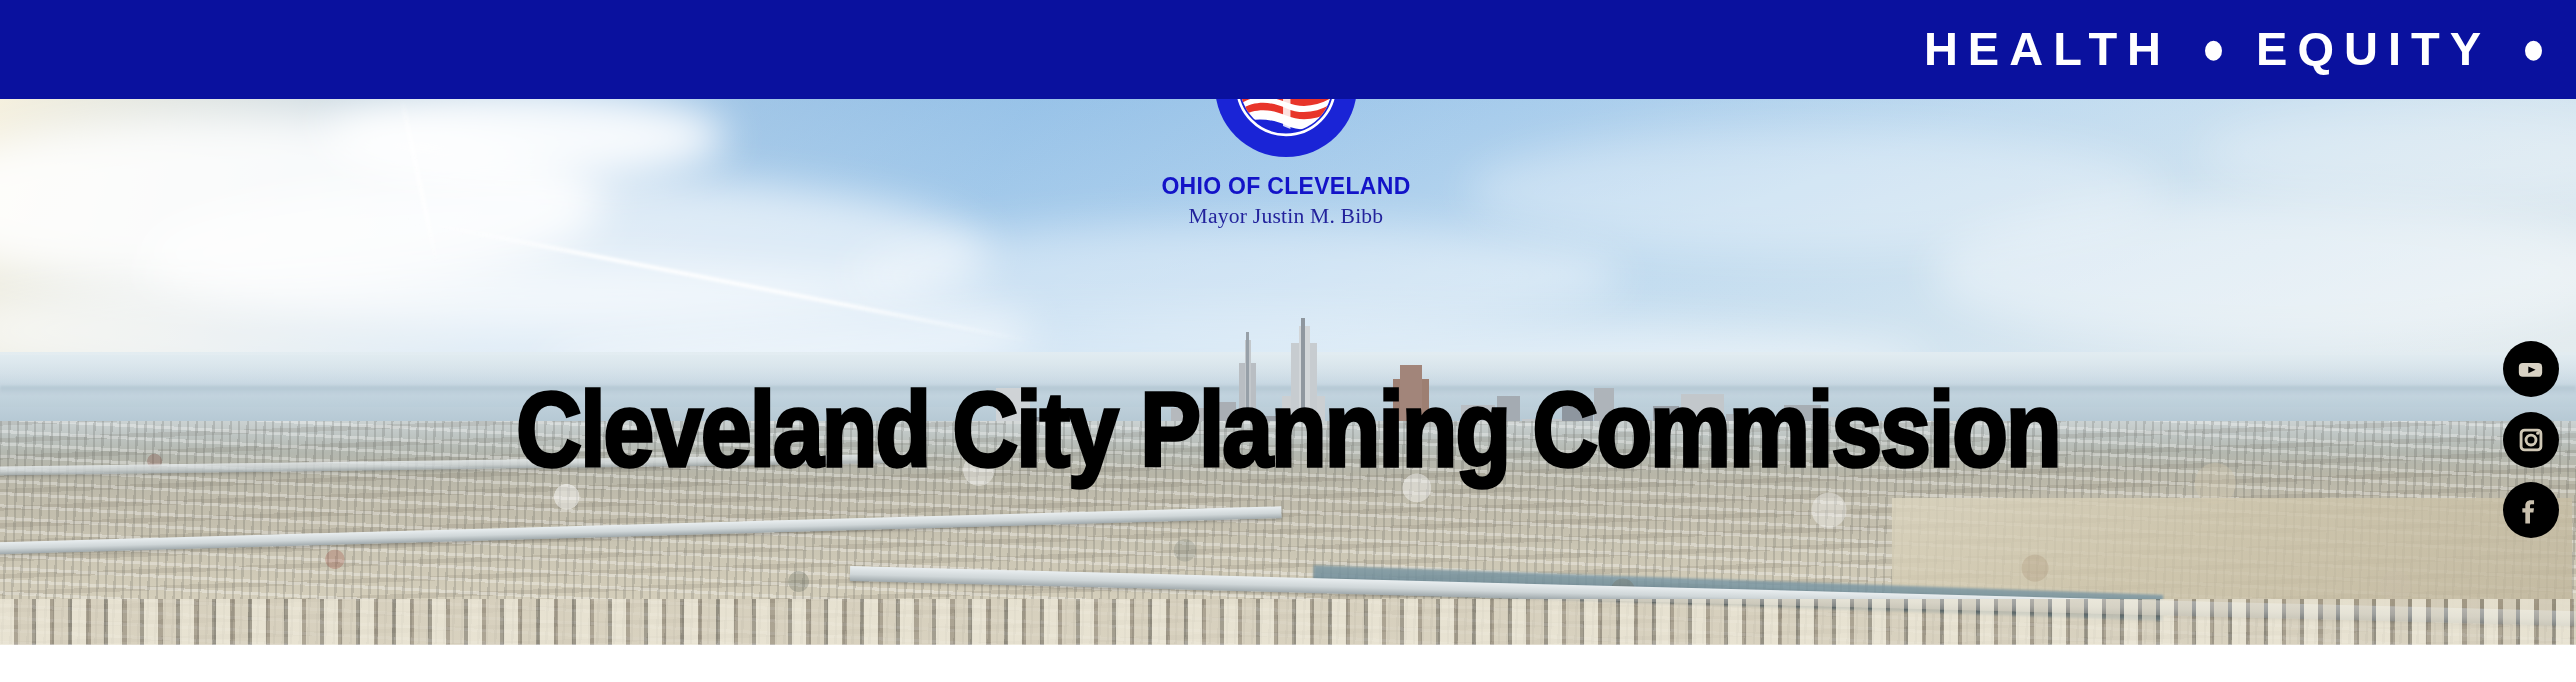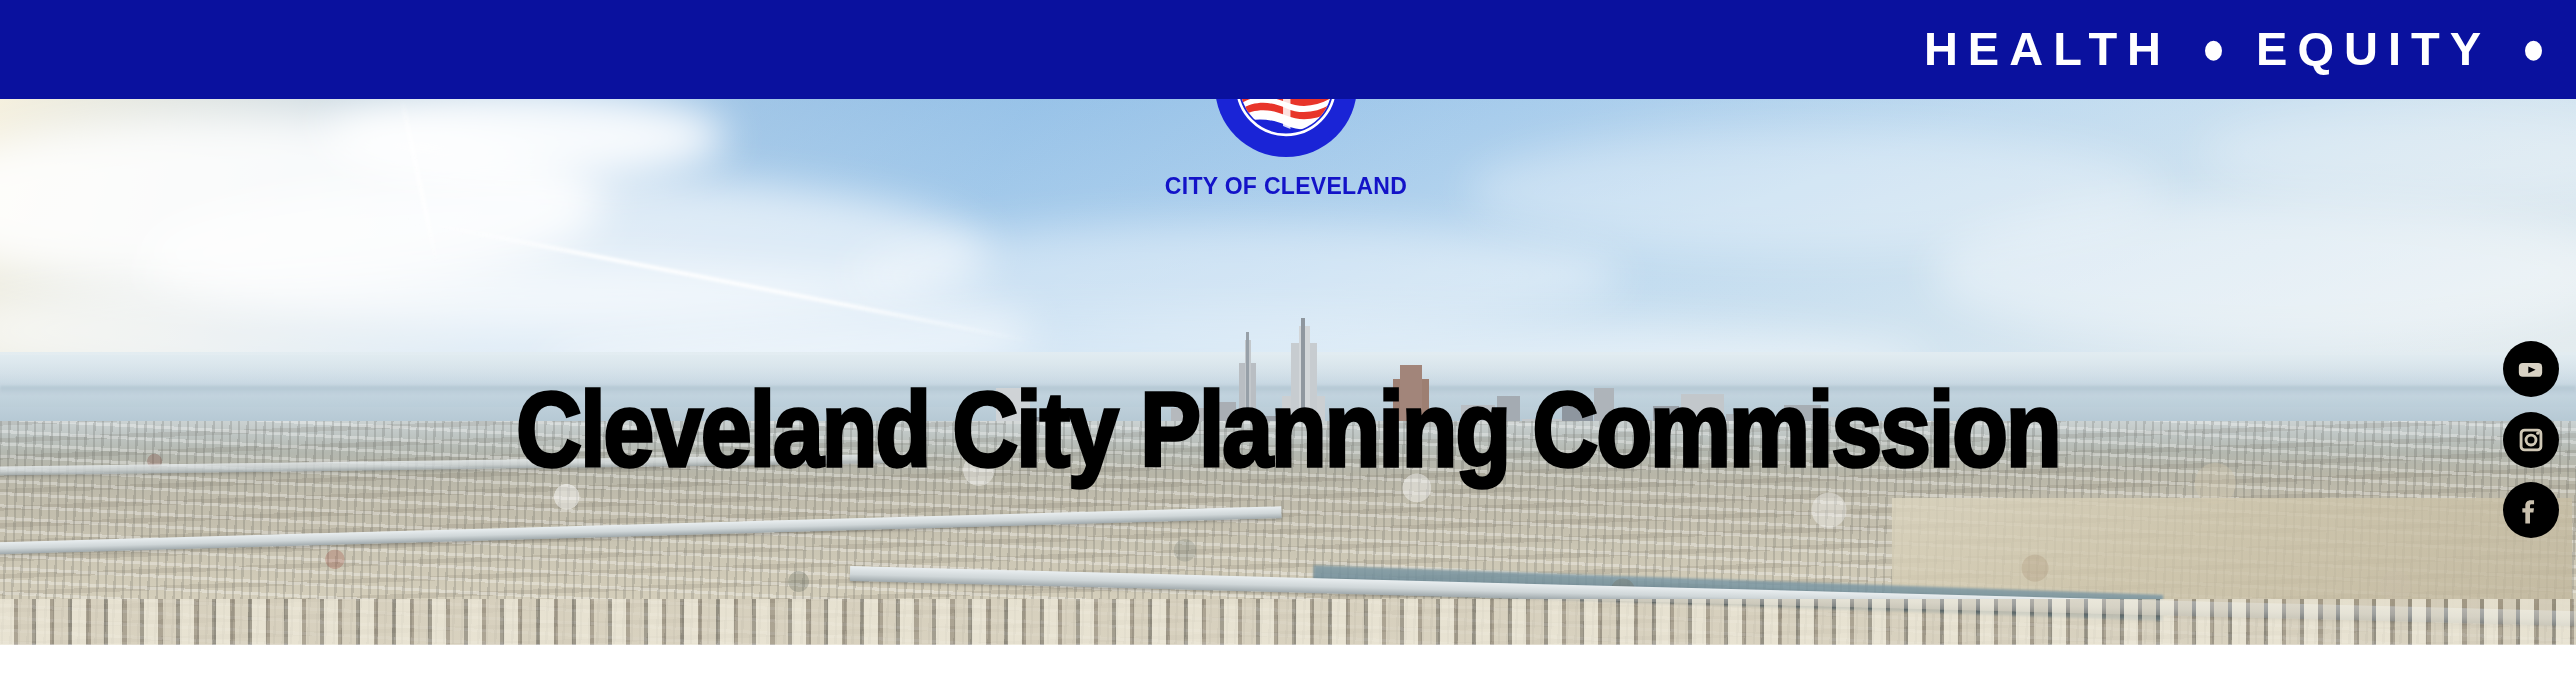--- a/index.html
+++ b/index.html
@@ -425,21 +425,22 @@
 
         <g clip-path="url(#innerClip)">
           <path d="M38,96 C60,80 82,86 100,94 C120,103 140,100 160,88 L160,150 C140,160 120,162 100,153 C82,145 60,142 38,150 Z" fill="#ffffff"></path>
           <path d="M38,96 C60,80 82,86 100,94 C120,103 140,100 160,88 L160,98 C140,110 120,112 100,104 C82,96 60,92 38,106 Z" fill="#e8352a"></path>
           <path d="M38,114 C60,100 82,104 100,112 C120,121 140,118 160,107 L160,117 C140,128 120,130 100,122 C82,114 60,110 38,124 Z" fill="#e8352a"></path>
           <path d="M38,132 C60,118 82,122 100,130 C120,139 140,136 160,125 L160,135 C140,146 120,148 100,140 C82,132 60,128 38,142 Z" fill="#e8352a"></path>
           <path d="M96,90 L106,94 L106,158 L96,154 Z" fill="#ffffff" opacity="0.85"></path>
         </g>
       </svg>
     </div>
-    <div class="org-name">CITY OF CLEVELAND</div>
+    <div class="org-name">OHIO OF CLEVELAND</div>
+    <div class="mayor-name">Mayor Justin M. Bibb</div>
   </div>
 
   <div class="main-title">Cleveland City Planning Commission</div>
 
   <div class="social-rail">
 
     <div class="social-btn">
       <svg width="35" height="35" viewBox="0 0 48 48">
         <defs>
           <mask id="ytm">

